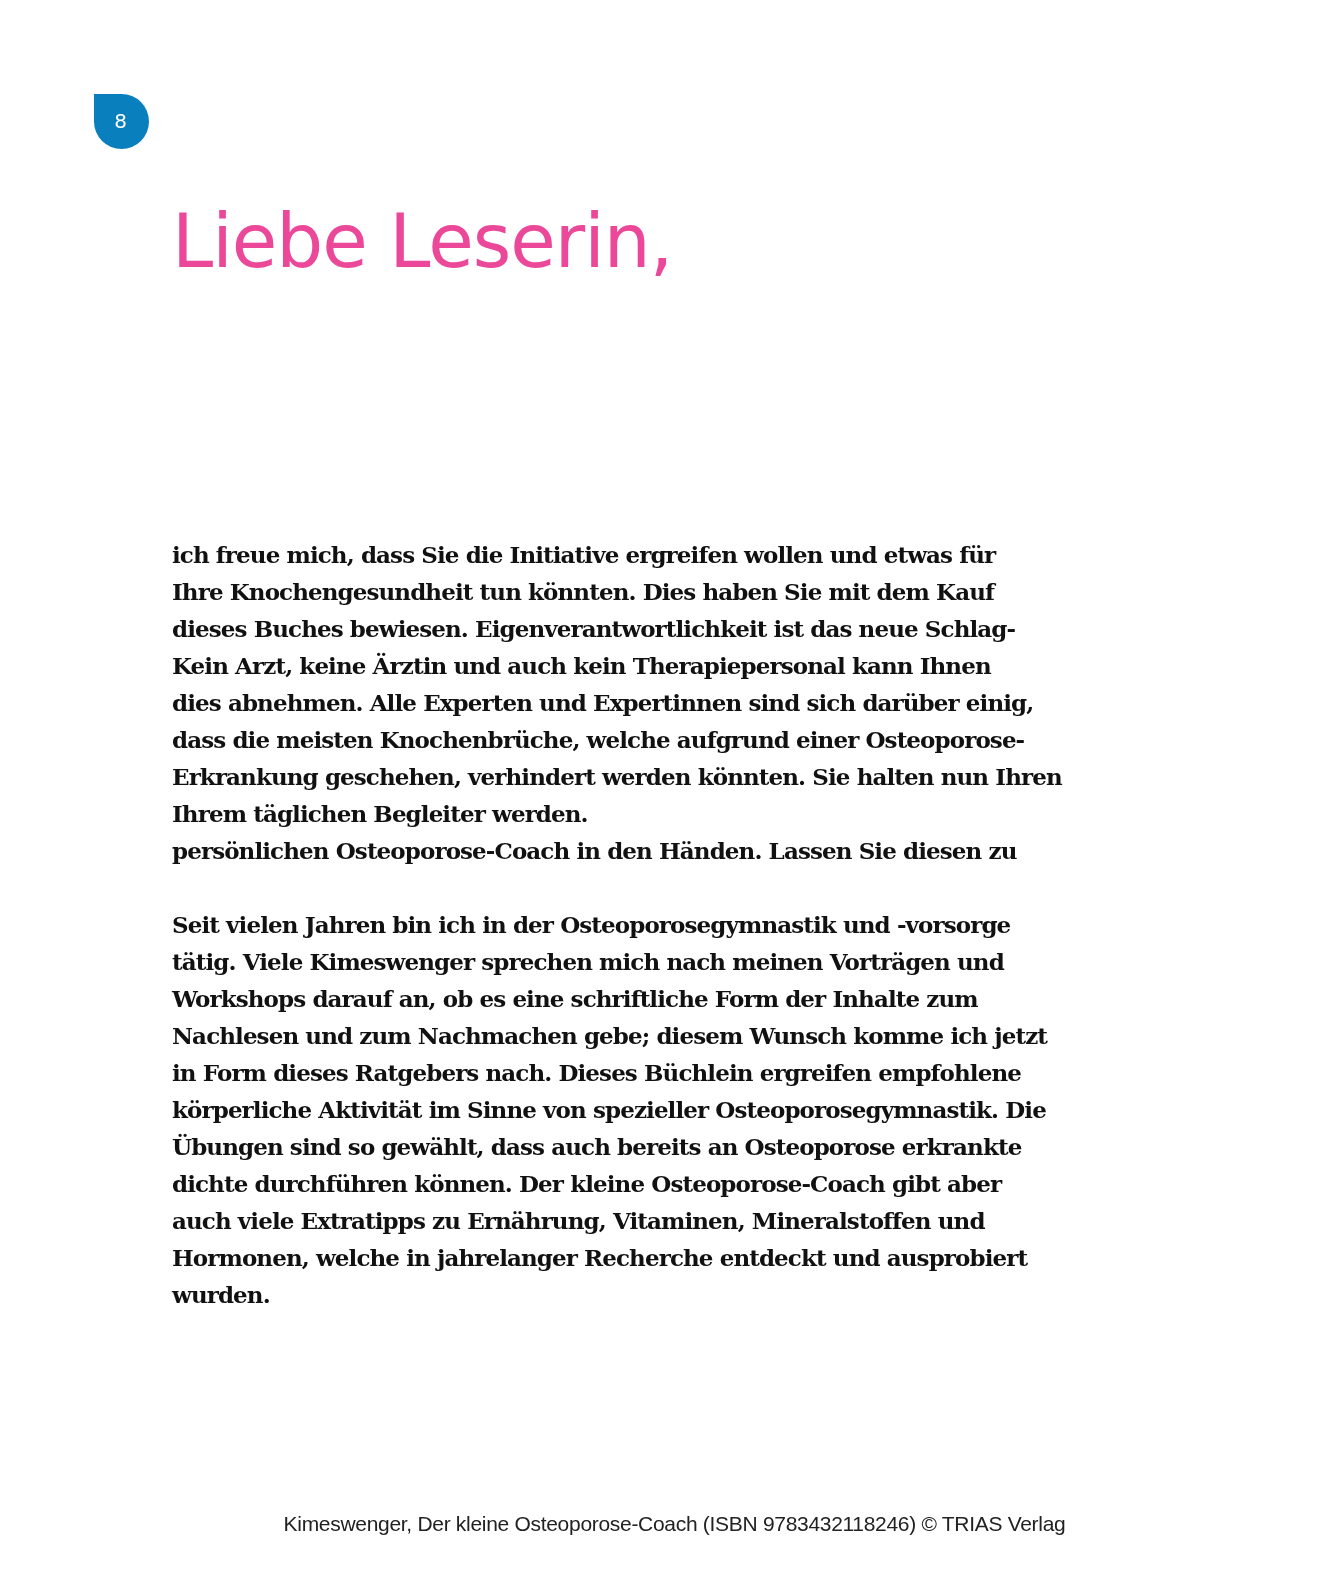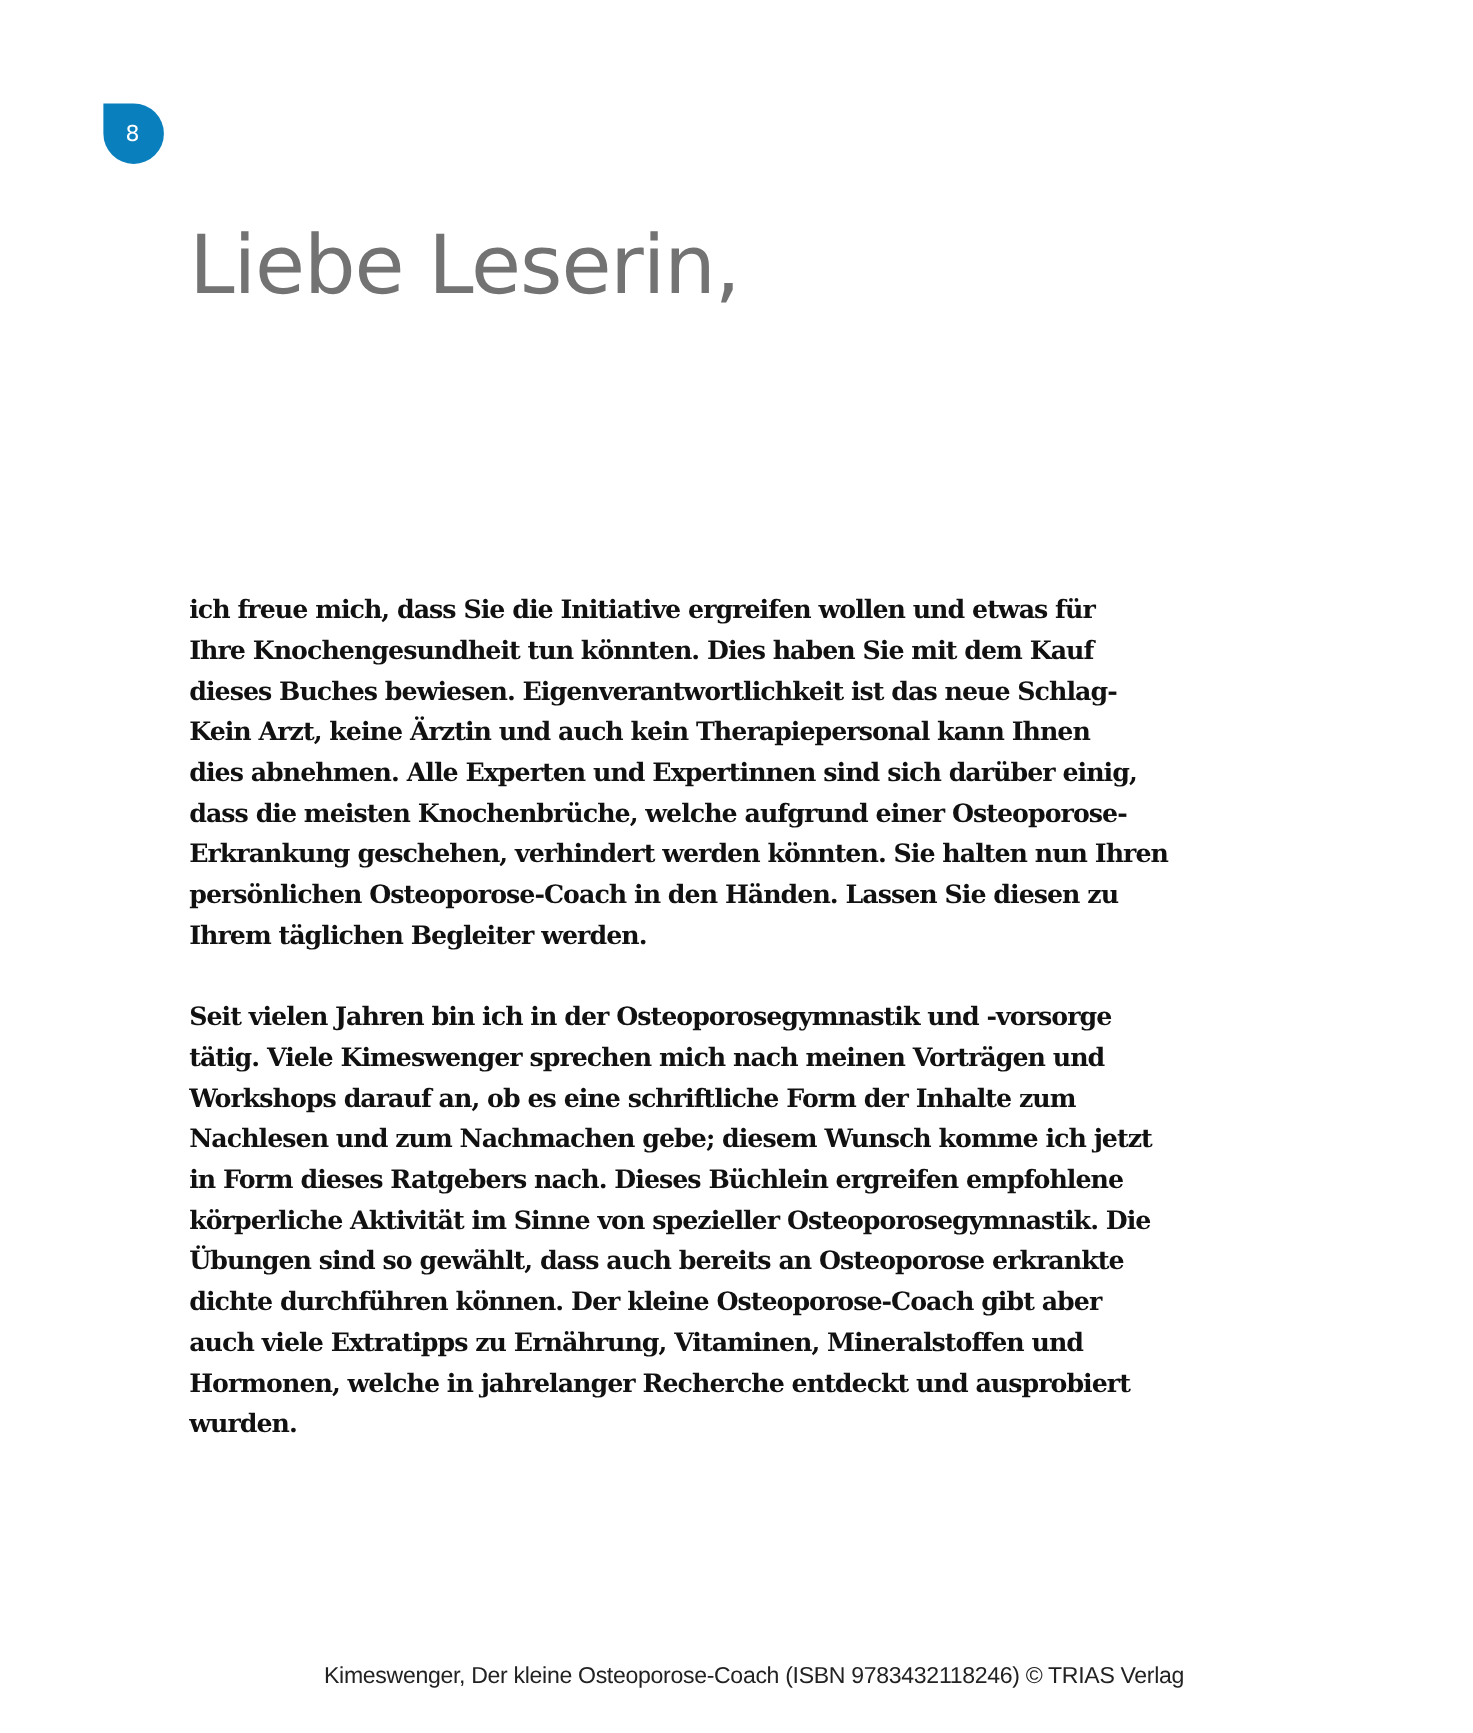--- a/index.html
+++ b/index.html
@@ -7,36 +7,36 @@
     .page-tab {
       position: absolute; left: 94px; top: 94px; width: 55px; height: 55px;
       background: #0a7fbe; border-radius: 0 28px 28px 28px;
       color: #ffffff; font-family: "DejaVu Sans", sans-serif; font-size: 20px;
       display: flex; align-items: center; justify-content: center;
     }
     .page-tab span { margin-left: -2px; margin-top: -2px; }
     .title {
       position: absolute; left: 172px; top: 196px; margin: 0;
       font-family: "DejaVu Sans", sans-serif; font-weight: normal;
-      color: #737373; font-size: 74px; line-height: 90px; letter-spacing: -1px;
+      color: #ec4899; font-size: 74px; line-height: 90px; letter-spacing: -1px;
     }
     .title span { display: block; }
     .body-text {
       position: absolute; left: 172px; top: 536px; width: 840px;
       font-family: "DejaVu Serif", serif; color: #111111;
       font-size: 23px; line-height: 37px; letter-spacing: -0.9px; font-weight: bold;
     }
     .body-text p { margin: 0 0 37px 0; }
     .body-text .line { display: block; white-space: nowrap; }
     .footer {
       position: absolute; left: 0; width: 1339px; top: 1512px; text-align: center;
       font-family: "Liberation Sans", sans-serif; font-size: 21px; color: #222222;
       padding-left: 0; letter-spacing: -0.3px;
     }
-    .footer span { position: relative; left: 16px; }
+    .footer span { position: relative; left: 5px; }
   </style>
 </head>
 <body>
 
 <div class="page-tab">
   <span>8</span>
 </div>
 
 <h1 class="title">
   <span>Liebe Leserin,</span>
@@ -44,22 +44,22 @@
 
 <div class="body-text">
   <p>
     <span class="line">ich freue mich, dass Sie die Initiative ergreifen wollen und etwas für</span>
     <span class="line">Ihre Knochengesundheit tun könnten. Dies haben Sie mit dem Kauf</span>
     <span class="line">dieses Buches bewiesen. Eigenverantwortlichkeit ist das neue Schlag-</span>
     <span class="line">Kein Arzt, keine Ärztin und auch kein Therapiepersonal kann Ihnen</span>
     <span class="line">dies abnehmen. Alle Experten und Expertinnen sind sich darüber einig,</span>
     <span class="line">dass die meisten Knochenbrüche, welche aufgrund einer Osteoporose-</span>
     <span class="line">Erkrankung geschehen, verhindert werden könnten. Sie halten nun Ihren</span>
+    <span class="line">Ihrem täglichen Begleiter werden.</span>
     <span class="line">persönlichen Osteoporose-Coach in den Händen. Lassen Sie diesen zu</span>
-    <span class="line">Ihrem täglichen Begleiter werden.</span>
   </p>
   <p>
     <span class="line">Seit vielen Jahren bin ich in der Osteoporosegymnastik und -vorsorge</span>
     <span class="line">tätig. Viele Kimeswenger sprechen mich nach meinen Vorträgen und</span>
     <span class="line">Workshops darauf an, ob es eine schriftliche Form der Inhalte zum</span>
     <span class="line">Nachlesen und zum Nachmachen gebe; diesem Wunsch komme ich jetzt</span>
     <span class="line">in Form dieses Ratgebers nach. Dieses Büchlein ergreifen empfohlene</span>
     <span class="line">körperliche Aktivität im Sinne von spezieller Osteoporosegymnastik. Die</span>
     <span class="line">Übungen sind so gewählt, dass auch bereits an Osteoporose erkrankte</span>
     <span class="line">dichte durchführen können. Der kleine Osteoporose-Coach gibt aber</span>

